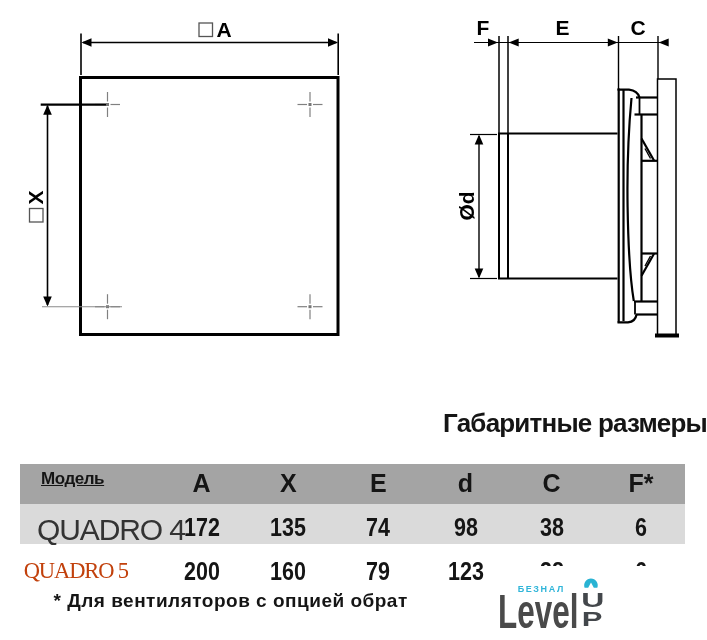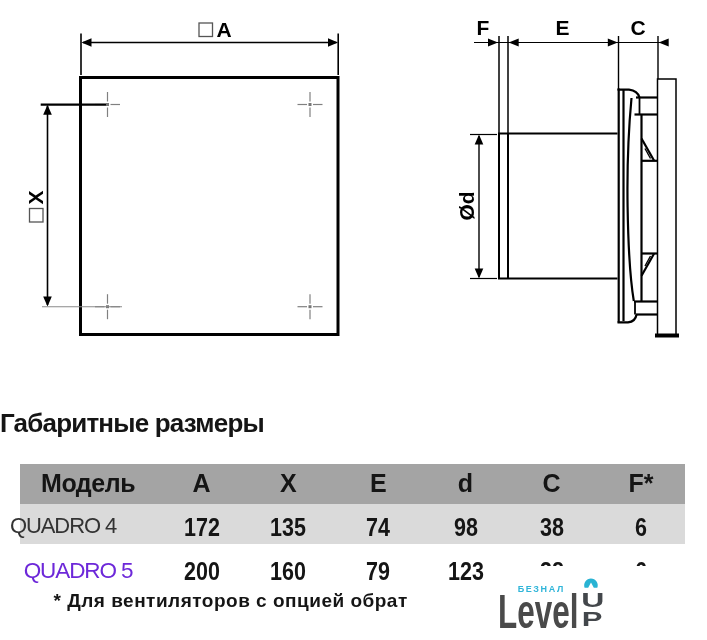--- a/index.html
+++ b/index.html
@@ -105,42 +105,42 @@
     <path d="M650.5 256 L645 266" stroke-width="1.4"></path>
 
     <line x1="634" y1="301.5" x2="658" y2="301.5"></line>
     <line x1="636" y1="314.5" x2="658" y2="314.5"></line>
     <line x1="635" y1="301.5" x2="635" y2="314.5" stroke-width="1.8"></line>
 
     <path d="M617.5 322.4 L628 322.4 Q635.5 321.5 636.5 314.5"></path>
   </g>
 </svg>
 
-<div class="abs" style="left:0;top:408px;width:707px;text-align:left;font-size:26px;font-weight:bold;letter-spacing:-0.8px;color:#151515;">Габаритные размеры</div>
+<div class="abs" style="left:0;top:408px;width:707px;text-align:right;font-size:26px;font-weight:bold;letter-spacing:-0.8px;color:#151515;">Габаритные размеры</div>
 
 <div class="abs" style="left:20px;top:464px;width:665px;height:40px;background:#a4a4a4;"></div>
 <div class="abs" style="left:20px;top:504px;width:665px;height:40px;background:#dadada;"></div>
 
-<div class="abs" style="left:41px;top:469.3px;font-size:25px;font-weight:bold;color:#151515;letter-spacing:-0.45px;">Модель</div>
+<div class="abs" style="left:41px;top:469.3px;font-size:17px;font-weight:bold;color:#151515;letter-spacing:-0.45px;text-decoration:underline;">Модель</div>
 <div class="abs" style="left:201.5px;top:469.3px;font-size:25px;font-weight:bold;color:#151515;transform:translateX(-50%);">A</div>
 <div class="abs" style="left:288.3px;top:469.3px;font-size:25px;font-weight:bold;color:#151515;transform:translateX(-50%);">X</div>
 <div class="abs" style="left:378.3px;top:469.3px;font-size:25px;font-weight:bold;color:#151515;transform:translateX(-50%);">E</div>
 <div class="abs" style="left:465.5px;top:469.3px;font-size:25px;font-weight:bold;color:#151515;transform:translateX(-50%);">d</div>
 <div class="abs" style="left:551.5px;top:469.3px;font-size:25px;font-weight:bold;color:#151515;transform:translateX(-50%);">C</div>
 <div class="abs" style="left:641px;top:469.3px;font-size:25px;font-weight:bold;color:#151515;transform:translateX(-50%);">F*</div>
 
-<div class="abs" style="left:10px;top:512.9px;font-size:22px;color:#333;letter-spacing:-1.1px;">QUADRO 4</div>
+<div class="abs" style="left:37px;top:512.9px;font-size:30px;color:#333;letter-spacing:-1.1px;">QUADRO 4</div>
 <div class="abs" style="left:201.5px;top:513.3px;font-size:25px;font-weight:bold;color:#151515;transform:translateX(-50%) scaleX(0.86);">172</div>
 <div class="abs" style="left:288.3px;top:513.3px;font-size:25px;font-weight:bold;color:#151515;transform:translateX(-50%) scaleX(0.86);">135</div>
 <div class="abs" style="left:378.3px;top:513.3px;font-size:25px;font-weight:bold;color:#151515;transform:translateX(-50%) scaleX(0.86);">74</div>
 <div class="abs" style="left:465.5px;top:513.3px;font-size:25px;font-weight:bold;color:#151515;transform:translateX(-50%) scaleX(0.86);">98</div>
 <div class="abs" style="left:551.5px;top:513.3px;font-size:25px;font-weight:bold;color:#151515;transform:translateX(-50%) scaleX(0.86);">38</div>
 <div class="abs" style="left:641px;top:513.3px;font-size:25px;font-weight:bold;color:#151515;transform:translateX(-50%) scaleX(0.86);">6</div>
 
-<div class="abs" style="left:23.7px;top:557.6px;font-size:22.5px;color:#6d28d9;letter-spacing:-1.1px;">QUADRO 5</div>
+<div class="abs" style="left:23.7px;top:557.6px;font-size:22.5px;color:#c2410c;letter-spacing:-1.1px;font-family:Liberation Serif, serif;">QUADRO 5</div>
 <div class="abs" style="left:201.5px;top:557.4px;font-size:25px;font-weight:bold;color:#151515;transform:translateX(-50%) scaleX(0.86);">200</div>
 <div class="abs" style="left:288.3px;top:557.4px;font-size:25px;font-weight:bold;color:#151515;transform:translateX(-50%) scaleX(0.86);">160</div>
 <div class="abs" style="left:378.3px;top:557.4px;font-size:25px;font-weight:bold;color:#151515;transform:translateX(-50%) scaleX(0.86);">79</div>
 <div class="abs" style="left:465.5px;top:557.4px;font-size:25px;font-weight:bold;color:#151515;transform:translateX(-50%) scaleX(0.86);">123</div>
 <div class="abs" style="left:551.5px;top:557.4px;font-size:25px;font-weight:bold;color:#151515;transform:translateX(-50%) scaleX(0.86);">38</div>
 <div class="abs" style="left:641px;top:557.4px;font-size:25px;font-weight:bold;color:#151515;transform:translateX(-50%) scaleX(0.86);">6</div>
 
 <div class="abs" style="left:53.5px;top:590.1px;font-size:19px;font-weight:bold;color:#151515;letter-spacing:0.5px;white-space:nowrap;">* Для вентиляторов с опцией обрат</div>
 
 <div class="abs" style="left:489px;top:566px;width:218px;height:74px;background:#ffffff;"></div>

